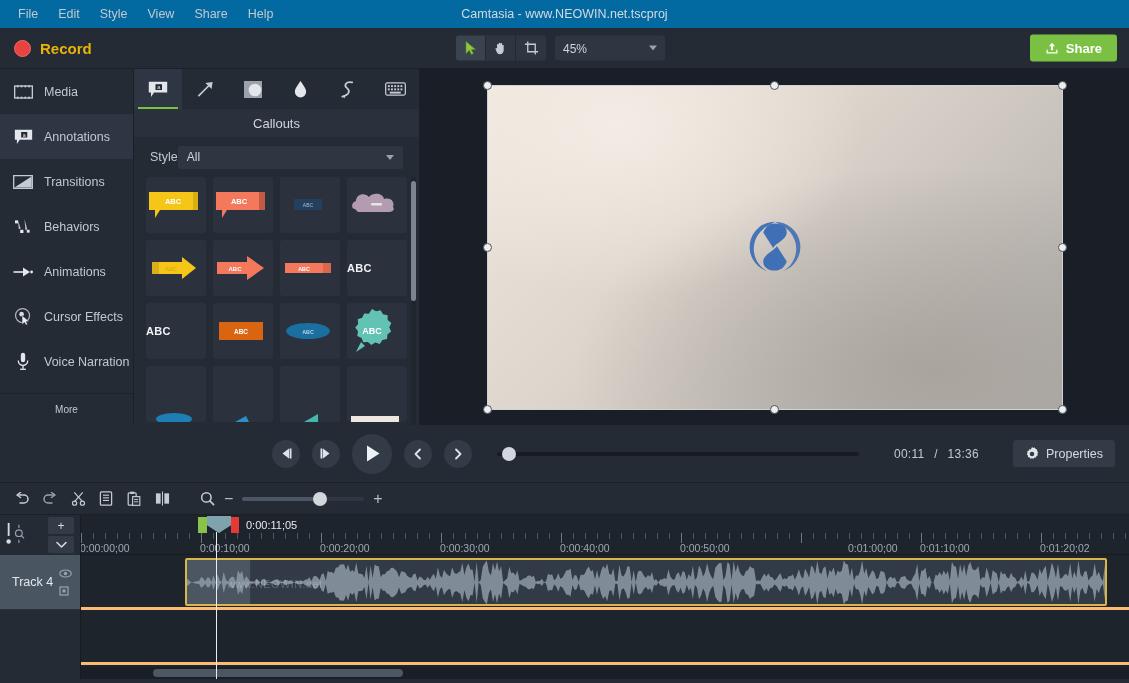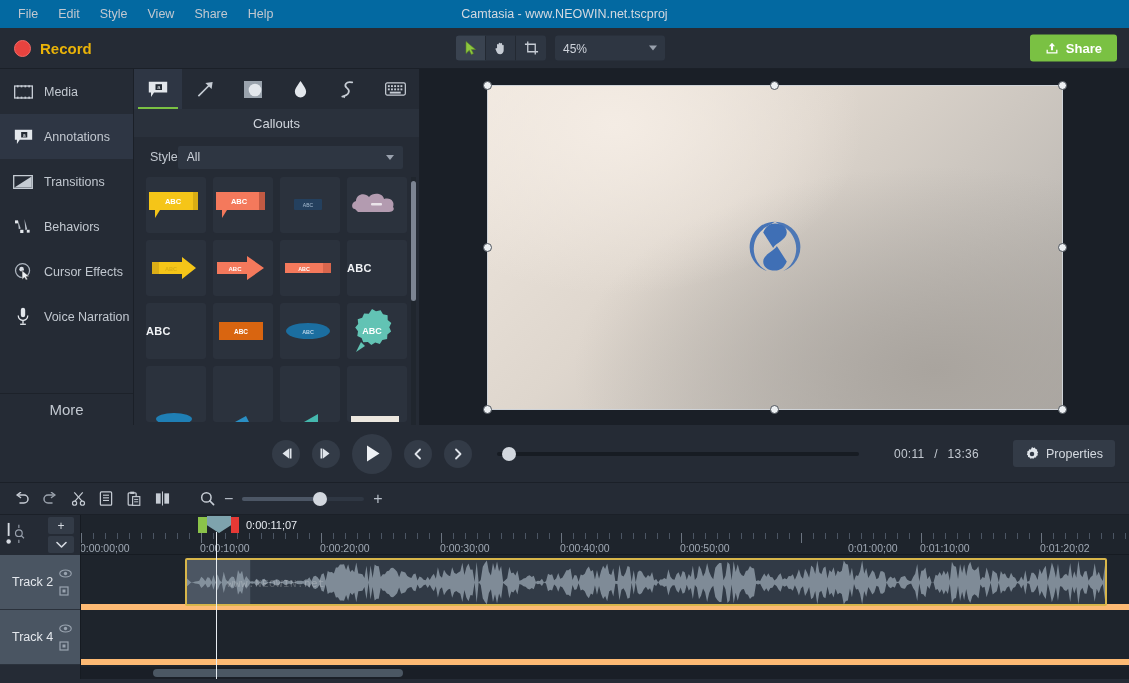--- a/index.html
+++ b/index.html
@@ -118,21 +118,21 @@
   }
   .side-item.active { background: #2e3644; }
   .side-icon {
     width: 20px; height: 20px;
     display: flex; align-items: center; justify-content: center;
     flex: 0 0 20px;
   }
   .side-more {
     margin-top: auto; height: 32px;
     display: flex; align-items: center; justify-content: center;
-    font-size: 15px; color: #c2c8d0;
+    font-size: 10px; color: #c2c8d0;
     border-top: 1px solid #1d222a;
     background: #252b35; cursor: pointer;
   }
 
   
   .panel {
     width: 286px; background: #252b35;
     display: flex; flex-direction: column;
     border-right: 1px solid #1b2028;
     position: relative;
@@ -349,21 +349,21 @@
   }
   .pm-red { width: 8px; height: 16px; background: #e53935; }
   .pm-time { font-size: 11px; color: #e6eaef; margin-left: 7px; white-space: nowrap; }
   .playhead-line {
     position: absolute; top: 17px; bottom: 0; width: 1px;
     background: #e8edf2; z-index: 7;
   }
 
   .track-lane {
     height: 55px; position: relative;
-    border-bottom: 6px solid #fdba74; background: #1e242c; font-family: Liberation Mono, monospace;
+    border-bottom: 3px solid #fdba74; background: #1e242c;
   }
   .clip {
     position: absolute; top: 3px; height: 48px;
     background: #313a46; border: 2px solid #d8b64a; border-radius: 2px;
     overflow: hidden;
   }
   .clip-watermark {
     position: absolute; left: 40px; top: 18px;
     font-size: 11px; color: rgba(255,255,255,0.22);
     letter-spacing: .4px; z-index: 2;
@@ -485,20 +485,30 @@
           <path d="M4 2 L7 11 L5 12 Z" fill="#b9c0c9"></path>
           <path d="M11 1 L14 12 L12 13 Z" fill="#b9c0c9"></path>
           <rect x="1" y="2.5" width="3.2" height="3.2" fill="#e3e7ec"></rect>
           <rect x="6.5" y="12.5" width="3.4" height="3.4" fill="#e3e7ec"></rect>
           <rect x="13.5" y="12.5" width="3" height="3" fill="#e3e7ec"></rect>
         </svg>
       </span>
       <span>Behaviors</span>
     </div>
 
+    <div class="side-item">
+      <span class="side-icon">
+        <svg width="20" height="12" viewBox="0 0 20 12">
+          <line x1="0.5" y1="6" x2="12" y2="6" stroke="#e3e7ec" stroke-width="1.6"></line>
+          <path d="M10 1.5 L17 6 L10 10.5 Z" fill="#e3e7ec"></path>
+          <circle cx="18.6" cy="6" r="1.4" fill="#e3e7ec"></circle>
+        </svg>
+      </span>
+      <span>Animations</span>
+    </div>
 
     <div class="side-item">
       <span class="side-icon">
         <svg width="19" height="19" viewBox="0 0 20 20">
           <circle cx="9" cy="9" r="7.4" fill="none" stroke="#aeb6c0" stroke-width="1.3"></circle>
           <circle cx="8" cy="7.5" r="2.4" fill="#d7dce3"></circle>
           <path d="M8.5 9 L8.5 18.5 L11 16 L12.6 19 L14.3 18.2 L12.7 15.3 L16 15.3 Z" fill="#edf0f3" stroke="#333" stroke-width="0.5"></path>
         </svg>
       </span>
       <span>Cursor Effects</span>
@@ -827,33 +837,20 @@
       <div class="mini-btns">
         <div class="mini-btn">+</div>
         <div class="mini-btn">
           <svg width="11" height="8" viewBox="0 0 11 8">
             <path d="M1 1.5 L5.5 6 L10 1.5" fill="none" stroke="#d5dae1" stroke-width="1.6" stroke-linecap="round" stroke-linejoin="round"></path>
           </svg>
         </div>
       </div>
     </div>
 
-    <div class="track-head">
-      <span class="track-name">Track 2</span>
-      <div class="track-icons">
-        <svg width="13" height="9" viewBox="0 0 14 9">
-          <ellipse cx="7" cy="4.5" rx="6.2" ry="3.8" fill="none" stroke="#9aa4b0" stroke-width="1.2"></ellipse>
-          <circle cx="7" cy="4.5" r="1.8" fill="#9aa4b0"></circle>
-        </svg>
-        <svg width="10" height="10" viewBox="0 0 10 10">
-          <rect x="1" y="1" width="8" height="8" fill="none" stroke="#9aa4b0" stroke-width="1.2"></rect>
-          <rect x="3.5" y="3.5" width="3" height="3" fill="#9aa4b0"></rect>
-        </svg>
-      </div>
-    </div>
 
     <div class="track-head">
       <span class="track-name">Track 4</span>
       <div class="track-icons">
         <svg width="13" height="9" viewBox="0 0 14 9">
           <ellipse cx="7" cy="4.5" rx="6.2" ry="3.8" fill="none" stroke="#9aa4b0" stroke-width="1.2"></ellipse>
           <circle cx="7" cy="4.5" r="1.8" fill="#9aa4b0"></circle>
         </svg>
         <svg width="10" height="10" viewBox="0 0 10 10">
           <rect x="1" y="1" width="8" height="8" fill="none" stroke="#9aa4b0" stroke-width="1.2"></rect>
@@ -963,21 +960,21 @@
           <div class="rlabel" style="left: 480px;">0:00:40;00</div>
           <div class="rlabel" style="left: 600px;">0:00:50;00</div>
           <div class="rlabel" style="left: 720px; margin-left: 48px;">0:01:00;00</div>
           <div class="rlabel" style="left: 840px;">0:01:10;00</div>
           <div class="rlabel" style="left: 960px;">0:01:20;02</div>
         </div>
       <div class="playhead-marker" style="left:117px;">
         <div class="pm-green"></div>
         <div class="pm-head"></div>
         <div class="pm-red"></div>
-        <div class="pm-time">0:00:11;07</div>
+        <div class="pm-time">0:00:11;05</div>
       </div>
     </div>
 
     <div class="playhead-line" style="left:135px;"></div>
 
     <div class="track-lane">
       <div class="clip" style="left:104px; right:22px;">
         <svg class="wave" id="waveform" preserveAspectRatio="none" viewBox="0 0 900 44">
             <rect x="0" y="0" width="62" height="44" fill="#6e7b88" opacity="0.45"></rect>
             <path d="M0,22 L0,18.159316121637502 L2,20.090194605864983 L4,21.834487964317507 L6,21.694093938640098 L8,20.97465457083227 L10,20.73990545302782 L12,20.231541606586305 L14,16.44371491187767 L16,18.15088252643804 L18,20.815818379927215 L20,16.9764956623494 L22,17.449781653546893 L24,21.278169566483548 L26,14.829836345263644 L28,21.95301791004823 L30,14.029039487967136 L32,19.761415132913893 L34,21.854649345960432 L36,11.601959094210216 L38,18.960733771520093 L40,21.456818803130172 L42,18.148256668350015 L44,16.05844594183383 L46,16.68084041034943 L48,21.9325345046275 L50,9.812849129424961 L52,13.925728020393429 L54,10.644738694160573 L56,20.17337228403637 L58,15.73819721162726 L60,18.283356987736678 L62,21.120720303968877 L64,20.71963137202433 L66,21.26199027533334 L68,18.44248511964296 L70,19.921199831643133 L72,21.941371110098746 L74,18.973931874424483 L76,18.474569709824497 L78,20.784968584007007 L80,21.816989283843768 L82,21.24846354651777 L84,20.927512475502542 L86,19.490509857620573 L88,18.957060932913084 L90,19.540718442986282 L92,21.688380619044707 L94,21.172171428226026 L96,19.429918259540493 L98,19.679049481489137 L100,20.89991576162416 L102,19.90257617855988 L104,21.771358945570494 L106,21.68847205834523 L108,20.35382872157462 L110,20.29170049270107 L112,20.278399990723344 L114,20.93692998330863 L116,19.09848748588833 L118,19.112240428050804 L120,16.87985326616883 L122,20.90195809122534 L124,16.238574573344554 L126,15.485076950620755 L128,16.799893148997256 L130,19.720562814539335 L132,13.872527536087516 L134,12.939276835287622 L136,20.24922363928105 L138,10.716153884354336 L140,12.036121195036689 L142,11.845737327566127 L144,13.235498794742979 L146,7.26601731140782 L148,7.386537873417511 L150,4.372257306922712 L152,4.294779682720993 L154,4.0890046145051 L156,9.764053782235065 L158,4.12255139707019 L160,11.786000363455491 L162,9.641580593275403 L164,12.121984582344552 L166,2.5305592738920417 L168,13.337181210847953 L170,13.523944788347471 L172,13.856490217542477 L174,17.63988481462725 L176,5.565617097779786 L178,21.687435541597043 L180,5.32321211881937 L182,17.544127416469777 L184,4.292608422857441 L186,5.991959699712982 L188,6.1269598458923795 L190,16.74254841292034 L192,13.936475354911202 L194,13.940776047890115 L196,11.112190637239314 L198,10.470352405803329 L200,7.826494413071103 L202,7.559388559189321 L204,9.211729915158106 L206,11.514987826214728 L208,17.030740532438912 L210,10.938962100541415 L212,11.558570808179827 L214,12.309053013052432 L216,15.698048062700819 L218,16.96031119433306 L220,17.551081437713126 L222,13.99944339761824 L224,13.26102348548132 L226,20.051044580048746 L228,16.060687356843275 L230,17.157021275123874 L232,19.320981748621964 L234,19.973418877922093 L236,16.522742277034748 L238,19.620660807761112 L240,16.017583797860723 L242,13.466423103113176 L244,18.31160219321616 L246,7.21462176809159 L248,15.363043743379663 L250,17.29793213529379 L252,9.541732045482963 L254,12.893575297677405 L256,15.011289447344002 L258,15.911180489990496 L260,6.994783896712844 L262,12.461460551165477 L264,13.675293976277382 L266,12.229058872544034 L268,10.979304391839388 L270,2.758314391496718 L272,14.682603227701009 L274,7.043027385725335 L276,3.487195440940795 L278,9.677515464574856 L280,9.276829328930136 L282,21.629943322213066 L284,2.0137527260569072 L286,21.93464978661528 L288,19.582361143337682 L290,6.612477755894439 L292,3.0989389165833927 L294,0.4400000000000013 L296,11.535445975254119 L298,15.21922850712053 L300,2.923060190046396 L302,10.398799517137254 L304,1.3801616521131912 L306,11.174510185886591 L308,5.998564064541231 L310,21.55515737248191 L312,19.84129575031487 L314,17.972064751296855 L316,6.508104593127873 L318,13.04419329679712 L320,12.168998183494516 L322,15.256013491769272 L324,10.182559482934643 L326,20.41416119508592 L328,19.69208795130761 L330,18.230558884494457 L332,17.676834787495093 L334,15.717974150705547 L336,14.964394258177052 L338,16.586711835855006 L340,15.330973085688967 L342,21.249356714065986 L344,20.329424119225386 L346,20.630129276338057 L348,18.466977053735743 L350,21.88042312553123 L352,20.843622638934974 L354,13.381118832340675 L356,14.781563789162451 L358,14.094480825838318 L360,19.900065514427645 L362,18.06910091420586 L364,12.859070431661163 L366,18.345817477114533 L368,17.368141736169342 L370,13.94366094708687 L372,9.931979271921465 L374,9.995398571075377 L376,8.273606453155036 L378,19.502659528999562 L380,14.697633842570047 L382,15.231135729004901 L384,21.25178543354534 L386,14.126517385622954 L388,15.06724294685776 L390,13.422080870141734 L392,8.906846661899426 L394,6.473866019178191 L396,11.17349827241637 L398,9.853933998638295 L400,19.170222317016385 L402,9.863705512325952 L404,18.48216384655076 L406,10.824595479418202 L408,5.6508466037188185 L410,8.790567066037367 L412,3.4564679511767658 L414,13.388924250752616 L416,14.606367023085504 L418,8.089460008948198 L420,20.633226528326077 L422,20.5695263471259 L424,4.598799905847859 L426,14.876016305207196 L428,16.194898874727162 L430,12.53368279124126 L432,5.9419600458707755 L434,6.9093660124520895 L436,21.66753607262839 L438,10.072091925528191 L440,21.87712778653683 L442,11.732862878336988 L444,10.207985713898601 L446,11.603139878026823 L448,15.51367924758974 L450,17.76211552555906 L452,14.630028648090619 L454,16.389826481887095 L456,11.743973972874517 L458,20.005901131688734 L460,18.566932883356447 L462,21.822836977729082 L464,19.000333504881738 L466,19.00527860713839 L468,17.564962240505295 L470,18.82718421708252 L472,9.160719243948897 L474,16.36664825694391 L476,18.934302985153213 L478,19.3366828007957 L480,14.088689121592132 L482,11.91843326571245 L484,17.07512220493162 L486,10.7994344632078 L488,12.055243985480852 L490,19.667934881369185 L492,13.763843984550997 L494,16.549944788744064 L496,5.673802022461221 L498,19.521601589402998 L500,16.95777864896875 L502,5.431076249006665 L504,8.989300729529035 L506,16.131620337253857 L508,12.295386424696751 L510,2.926019799521832 L512,11.576236826914915 L514,16.248462837219492 L516,18.773040329503417 L518,7.6573437579697625 L520,4.861487212180741 L522,2.8914699679469713 L524,2.9109316328740107 L526,19.76203400516409 L528,15.366141418731225 L530,1.8491857832082594 L532,4.189757011287231 L534,19.862988344417403 L536,1.3098772369435672 L538,11.790299267020604 L540,4.127918640823612 L542,11.962276499775877 L544,15.026211204283825 L546,15.604517663489952 L548,10.74232343734601 L550,9.937235440650461 L552,5.870119684732977 L554,7.955648533123258 L556,8.395619719501893 L558,20.655785691989035 L560,19.88035760464836 L562,20.663676203379598 L564,16.689821315790812 L566,13.314574040881414 L568,16.312031788477135 L570,12.976682014134186 L572,16.572456280157365 L574,16.854156200391472 L576,19.994982158093226 L578,18.434695999458246 L580,14.988111230921302 L582,12.891607404106514 L584,19.11444131524521 L586,17.77739363984835 L588,18.91734405371391 L590,15.624711064653233 L592,15.810588664068238 L594,13.969666206998577 L596,19.27904826681917 L598,15.026910607256282 L600,9.148478430115418 L602,15.983306734275619 L604,18.288572801972826 L606,8.700478093226238 L608,12.360573497813105 L610,17.412457219340364 L612,5.440119815461287 L614,7.275048645588138 L616,13.640835226319915 L618,0.4400000000000013 L620,12.097772134137676 L622,13.881546405495618 L624,7.799554204873084 L626,6.4742490045479 L628,18.08404548655576 L630,9.799530665554293 L632,11.896527622755 L634,7.217816968488414 L636,15.825526110246187 L638,10.262790761743483 L640,11.892134437740403 L642,10.588822921374593 L644,0.4400000000000013 L646,3.912205683035431 L648,4.309665669789766 L650,15.991783816820803 L652,7.5931178847074285 L654,20.4104374329659 L656,15.03839202843525 L658,15.575474816138682 L660,10.743439558498627 L662,0.4400000000000013 L664,13.508494775660132 L666,7.916468342574419 L668,17.641844040133194 L670,14.021983002355277 L672,10.108440753778869 L674,12.350192634509742 L676,18.760261831351315 L678,17.649317883065365 L680,11.140965608129726 L682,11.002677671154505 L684,12.52471339142935 L686,21.746470090668097 L688,17.846606973004242 L690,16.236992322460356 L692,18.070639168812832 L694,16.80764157573896 L696,21.53011191220353 L698,21.152355735667243 L700,16.937312903955018 L702,16.10171629503264 L704,15.74794464235701 L706,19.228644373797366 L708,20.323515571788974 L710,20.87814554015696 L712,16.645310613080547 L714,13.54472782721467 L716,3.850310295877186 L718,21.01950892835493 L720,10.610223639666723 L722,10.321090020726789 L724,7.457038193529659 L726,18.83473959085818 L728,15.500423628038181 L730,21.876563198272084 L732,21.937244883202887 L734,14.49598511382601 L736,15.473768995973243 L738,11.69276930278576 L740,15.350073367709825 L742,10.29461314048694 L744,14.406454152703779 L746,10.715323458986607 L748,20.46450466741002 L750,1.649069665614224 L752,5.933479371356981 L754,6.705031363781673 L756,18.706096156349908 L758,3.849206609587654 L760,12.78541121187572 L762,4.479686759620243 L764,15.593313668862088 L766,5.731898156618428 L768,1.7879225840307278 L770,8.57832734045891 L772,10.366272131865113 L774,9.172956517338982 L776,6.250360400814815 L778,19.969262811073058 L780,16.762799709410665 L782,17.750182889211807 L784,7.373033535220648 L786,13.774688338698926 L788,21.786037810013237 L790,10.161197382273674 L792,11.851527265334706 L794,13.337264969401945 L796,21.750199285280857 L798,10.839285881228863 L800,14.141137202479296 L802,13.10364767365791 L804,17.152415429138145 L806,18.199631571863044 L808,12.530282670992008 L810,16.442149125265942 L812,17.449043941827178 L814,21.541089588499062 L816,20.38993056334827 L818,16.119512760518564 L820,20.044648036326944 L822,10.141523210558372 L824,21.3425306475504 L826,20.364542252991185 L828,12.432635253681077 L830,12.484983342700305 L832,15.027630688110282 L834,19.601378663161995 L836,8.580159147651003 L838,13.705641501981484 L840,8.896548609076309 L842,5.639964391582396 L844,20.840549719693353 L846,12.794797167798018 L848,2.525670284520345 L850,8.414693510372993 L852,17.377537976094395 L854,3.752335675367611 L856,18.21398938795796 L858,17.68525562087792 L860,14.610504961646416 L862,13.59930349950283 L864,15.901317534602011 L866,2.8604254557269932 L868,18.104817543359538 L870,11.137996770015564 L872,17.458564990399353 L874,0.6127503439181687 L876,13.909341023329842 L878,16.893961221469464 L880,11.158409538854261 L882,10.804948195885101 L884,20.42500212511271 L886,16.806520417169764 L888,15.283828486623692 L890,3.114924191765681 L892,15.808791192715862 L894,11.433789204950601 L896,17.35492801340397 L898,20.475356670741313 L900,4.950362567698928 L900,39.04963743230107 L898,23.524643329258687 L896,26.64507198659603 L894,32.5662107950494 L892,28.191208807284138 L890,40.88507580823432 L888,28.71617151337631 L886,27.193479582830236 L884,23.57499787488729 L882,33.1950518041149 L880,32.84159046114574 L878,27.106038778530536 L876,30.090658976670156 L874,43.387249656081835 L872,26.541435009600647 L870,32.86200322998444 L868,25.895182456640462 L866,41.139574544273 L864,28.09868246539799 L862,30.40069650049717 L860,29.389495038353584 L858,26.31474437912208 L856,25.78601061204204 L854,40.24766432463239 L852,26.622462023905605 L850,35.58530648962701 L848,41.474329715479655 L846,31.205202832201984 L844,23.159450280306647 L842,38.360035608417604 L840,35.103451390923695 L838,30.294358498018518 L836,35.419840852349 L834,24.398621336838005 L832,28.972369311889718 L830,31.515016657299697 L828,31.567364746318923 L826,23.635457747008815 L824,22.6574693524496 L822,33.858476789441625 L820,23.955351963673056 L818,27.880487239481436 L816,23.61006943665173 L814,22.458910411500938 L812,26.550956058172822 L810,27.557850874734058 L808,31.46971732900799 L806,25.800368428136956 L804,26.847584570861855 L802,30.89635232634209 L800,29.858862797520704 L798,33.16071411877114 L796,22.249800714719143 L794,30.662735030598057 L792,32.14847273466529 L790,33.83880261772633 L788,22.213962189986763 L786,30.225311661301074 L784,36.62696646477935 L782,26.249817110788193 L780,27.237200290589335 L778,24.030737188926942 L776,37.74963959918519 L774,34.82704348266102 L772,33.63372786813488 L770,35.42167265954109 L768,42.212077415969276 L766,38.26810184338157 L764,28.406686331137912 L762,39.52031324037976 L760,31.21458878812428 L758,40.150793390412346 L756,25.293903843650092 L754,37.29496863621833 L752,38.06652062864302 L750,42.35093033438578 L748,23.53549533258998 L746,33.2846765410134 L744,29.59354584729622 L742,33.70538685951306 L740,28.649926632290175 L738,32.30723069721424 L736,28.526231004026755 L734,29.50401488617399 L732,22.062755116797113 L730,22.123436801727916 L728,28.49957637196182 L726,25.16526040914182 L724,36.542961806470345 L722,33.678909979273215 L720,33.38977636033328 L718,22.98049107164507 L716,40.149689704122814 L714,30.455272172785328 L712,27.354689386919453 L710,23.12185445984304 L708,23.676484428211026 L706,24.771355626202634 L704,28.252055357642988 L702,27.89828370496736 L700,27.062687096044982 L698,22.847644264332757 L696,22.46988808779647 L694,27.19235842426104 L692,25.929360831187168 L690,27.763007677539644 L688,26.153393026995758 L686,22.253529909331903 L684,31.47528660857065 L682,32.9973223288455 L680,32.859034391870274 L678,26.350682116934635 L676,25.239738168648685 L674,31.649807365490258 L672,33.891559246221135 L670,29.978016997644723 L668,26.358155959866806 L666,36.08353165742558 L664,30.491505224339868 L662,43.56 L660,33.25656044150137 L658,28.42452518386132 L656,28.96160797156475 L654,23.5895625670341 L652,36.406882115292575 L650,28.008216183179197 L648,39.690334330210234 L646,40.08779431696457 L644,43.56 L642,33.41117707862541 L640,32.1078655622596 L638,33.73720923825652 L636,28.174473889753813 L634,36.782183031511586 L632,32.103472377245 L630,34.20046933444571 L628,25.91595451344424 L626,37.5257509954521 L624,36.20044579512692 L622,30.11845359450438 L620,31.902227865862322 L618,43.56 L616,30.359164773680085 L614,36.724951354411864 L612,38.55988018453871 L610,26.587542780659636 L608,31.639426502186893 L606,35.29952190677376 L604,25.711427198027174 L602,28.01669326572438 L600,34.85152156988458 L598,28.973089392743717 L596,24.72095173318083 L594,30.030333793001425 L592,28.189411335931762 L590,28.375288935346767 L588,25.08265594628609 L586,26.22260636015165 L584,24.88555868475479 L582,31.108392595893484 L580,29.0118887690787 L578,25.565304000541754 L576,24.005017841906774 L574,27.145843799608528 L572,27.427543719842635 L570,31.023317985865816 L568,27.687968211522865 L566,30.685425959118586 L564,27.310178684209188 L562,23.336323796620402 L560,24.11964239535164 L558,23.344214308010965 L556,35.604380280498106 L554,36.04435146687674 L552,38.12988031526702 L550,34.06276455934954 L548,33.25767656265399 L546,28.39548233651005 L544,28.973788795716175 L542,32.037723500224125 L540,39.87208135917639 L538,32.2097007329794 L536,42.690122763056436 L534,24.137011655582597 L532,39.81024298871277 L530,42.150814216791744 L528,28.633858581268775 L526,24.23796599483591 L524,41.08906836712599 L522,41.108530032053025 L520,39.13851278781926 L518,36.34265624203024 L516,25.226959670496583 L514,27.751537162780508 L512,32.423763173085085 L510,41.07398020047817 L508,31.70461357530325 L506,27.868379662746143 L504,35.010699270470965 L502,38.568923750993335 L500,27.04222135103125 L498,24.478398410597002 L496,38.32619797753878 L494,27.450055211255936 L492,30.236156015449005 L490,24.332065118630815 L488,31.94475601451915 L486,33.2005655367922 L484,26.92487779506838 L482,32.08156673428755 L480,29.911310878407868 L478,24.6633171992043 L476,25.065697014846787 L474,27.63335174305609 L472,34.8392807560511 L470,25.17281578291748 L468,26.435037759494705 L466,24.99472139286161 L464,24.999666495118262 L462,22.177163022270918 L460,25.433067116643553 L458,23.994098868311266 L456,32.256026027125486 L454,27.610173518112905 L452,29.36997135190938 L450,26.23788447444094 L448,28.486320752410258 L446,32.39686012197318 L444,33.7920142861014 L442,32.26713712166301 L440,22.12287221346317 L438,33.92790807447181 L436,22.33246392737161 L434,37.09063398754791 L432,38.05803995412923 L430,31.46631720875874 L428,27.805101125272838 L426,29.123983694792805 L424,39.401200094152145 L422,23.4304736528741 L420,23.366773471673923 L418,35.910539991051806 L416,29.393632976914496 L414,30.611075749247384 L412,40.54353204882324 L410,35.20943293396263 L408,38.34915339628118 L406,33.1754045205818 L404,25.51783615344924 L402,34.13629448767405 L400,24.829777682983615 L398,34.1460660013617 L396,32.82650172758363 L394,37.52613398082181 L392,35.09315333810058 L390,30.577919129858266 L388,28.93275705314224 L386,29.873482614377046 L384,22.74821456645466 L382,28.7688642709951 L380,29.30236615742995 L378,24.497340471000438 L376,35.72639354684496 L374,34.00460142892462 L372,34.06802072807854 L370,30.05633905291313 L368,26.631858263830658 L366,25.654182522885467 L364,31.140929568338837 L362,25.93089908579414 L360,24.099934485572355 L358,29.905519174161682 L356,29.21843621083755 L354,30.618881167659325 L352,23.156377361065026 L350,22.11957687446877 L348,25.533022946264257 L346,23.369870723661943 L344,23.670575880774614 L342,22.750643285934014 L340,28.669026914311033 L338,27.413288164144994 L336,29.03560574182295 L334,28.282025849294453 L332,26.323165212504907 L330,25.769441115505543 L328,24.30791204869239 L326,23.58583880491408 L324,33.81744051706536 L322,28.743986508230726 L320,31.831001816505484 L318,30.95580670320288 L316,37.491895406872125 L314,26.027935248703145 L312,24.15870424968513 L310,22.44484262751809 L308,38.00143593545877 L306,32.82548981411341 L304,42.61983834788681 L302,33.601200482862744 L300,41.0769398099536 L298,28.78077149287947 L296,32.46455402474588 L294,43.56 L292,40.90106108341661 L290,37.38752224410556 L288,24.417638856662318 L286,22.06535021338472 L284,41.98624727394309 L282,22.370056677786934 L280,34.723170671069866 L278,34.32248453542515 L276,40.512804559059205 L274,36.95697261427466 L272,29.31739677229899 L270,41.24168560850328 L268,33.02069560816061 L266,31.770941127455966 L264,30.32470602372262 L262,31.538539448834523 L260,37.005216103287154 L258,28.088819510009504 L256,28.988710552656 L254,31.106424702322595 L252,34.45826795451704 L250,26.70206786470621 L248,28.636956256620337 L246,36.78537823190841 L244,25.68839780678384 L242,30.533576896886824 L240,27.982416202139277 L238,24.379339192238888 L236,27.477257722965252 L234,24.026581122077907 L232,24.679018251378036 L230,26.842978724876126 L228,27.939312643156725 L226,23.948955419951254 L224,30.73897651451868 L222,30.00055660238176 L220,26.448918562286874 L218,27.03968880566694 L216,28.30195193729918 L214,31.690946986947566 L212,32.44142919182018 L210,33.06103789945858 L208,26.969259467561088 L206,32.48501217378527 L204,34.7882700848419 L202,36.44061144081068 L200,36.1735055869289 L198,33.529647594196675 L196,32.887809362760684 L194,30.059223952109885 L192,30.063524645088798 L190,27.25745158707966 L188,37.87304015410762 L186,38.00804030028702 L184,39.70739157714256 L182,26.455872583530223 L180,38.67678788118063 L178,22.312564458402957 L176,38.434382902220214 L174,26.36011518537275 L172,30.14350978245752 L170,30.47605521165253 L168,30.66281878915205 L166,41.46944072610796 L164,31.878015417655448 L162,34.35841940672459 L160,32.21399963654451 L158,39.87744860292981 L156,34.23594621776493 L154,39.9109953854949 L152,39.70522031727901 L150,39.62774269307729 L148,36.61346212658249 L146,36.73398268859218 L144,30.76450120525702 L142,32.15426267243387 L140,31.96387880496331 L138,33.283846115645666 L136,23.75077636071895 L134,31.06072316471238 L132,30.127472463912483 L130,24.279437185460665 L128,27.200106851002744 L126,28.514923049379245 L124,27.761425426655446 L122,23.09804190877466 L120,27.12014673383117 L118,24.887759571949196 L116,24.90151251411167 L114,23.06307001669137 L112,23.721600009276656 L110,23.70829950729893 L108,23.64617127842538 L106,22.31152794165477 L104,22.228641054429506 L102,24.09742382144012 L100,23.10008423837584 L98,24.320950518510863 L96,24.570081740459507 L94,22.827828571773974 L92,22.311619380955293 L90,24.459281557013718 L88,25.042939067086916 L86,24.509490142379427 L84,23.072487524497458 L82,22.75153645348223 L80,22.183010716156232 L78,23.215031415992993 L76,25.525430290175503 L74,25.026068125575517 L72,22.058628889901254 L70,24.078800168356867 L68,25.55751488035704 L66,22.73800972466666 L64,23.28036862797567 L62,22.879279696031123 L60,25.716643012263322 L58,28.26180278837274 L56,23.82662771596363 L54,33.35526130583943 L52,30.07427197960657 L50,34.18715087057504 L48,22.0674654953725 L46,27.31915958965057 L44,27.94155405816617 L42,25.851743331649985 L40,22.543181196869828 L38,25.039266228479907 L36,32.398040905789784 L34,22.145350654039568 L32,24.238584867086107 L30,29.970960512032864 L28,22.04698208995177 L26,29.170163654736356 L24,22.721830433516452 L22,26.550218346453107 L20,27.0235043376506 L18,23.184181620072785 L16,25.84911747356196 L14,27.55628508812233 L12,23.768458393413695 L10,23.26009454697218 L8,23.02534542916773 L6,22.305906061359902 L4,22.165512035682493 L2,23.909805394135017 L0,25.840683878362498 Z" fill="#8d9aa6" opacity="0.85"></path>

